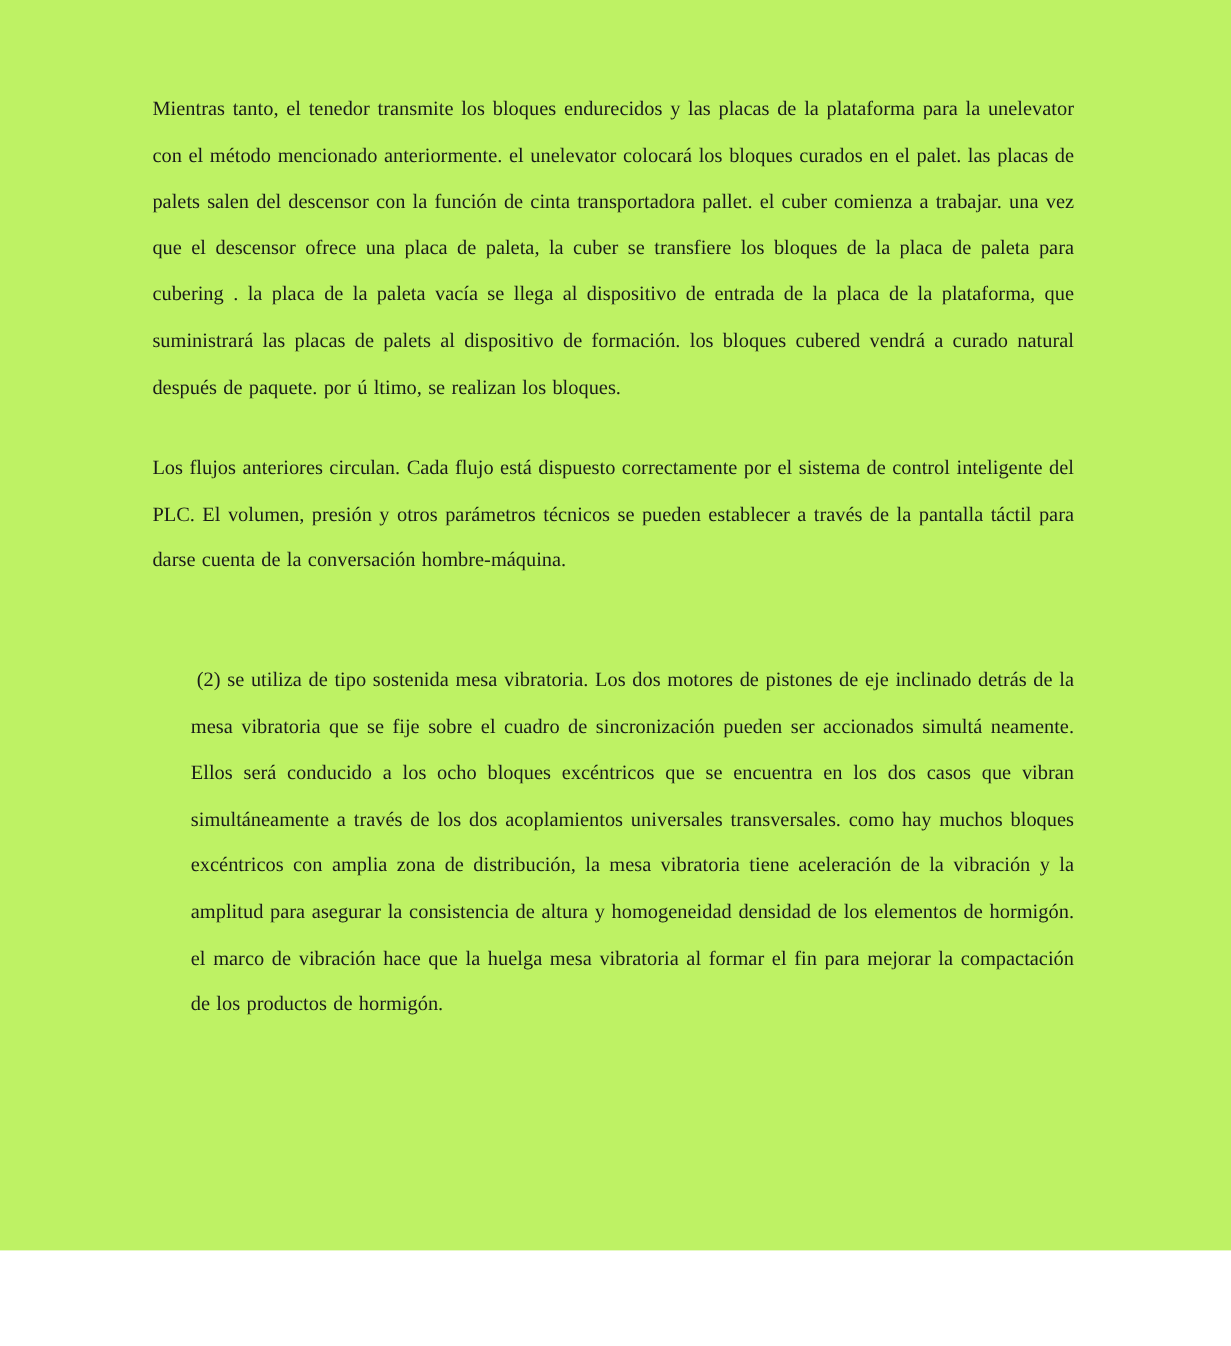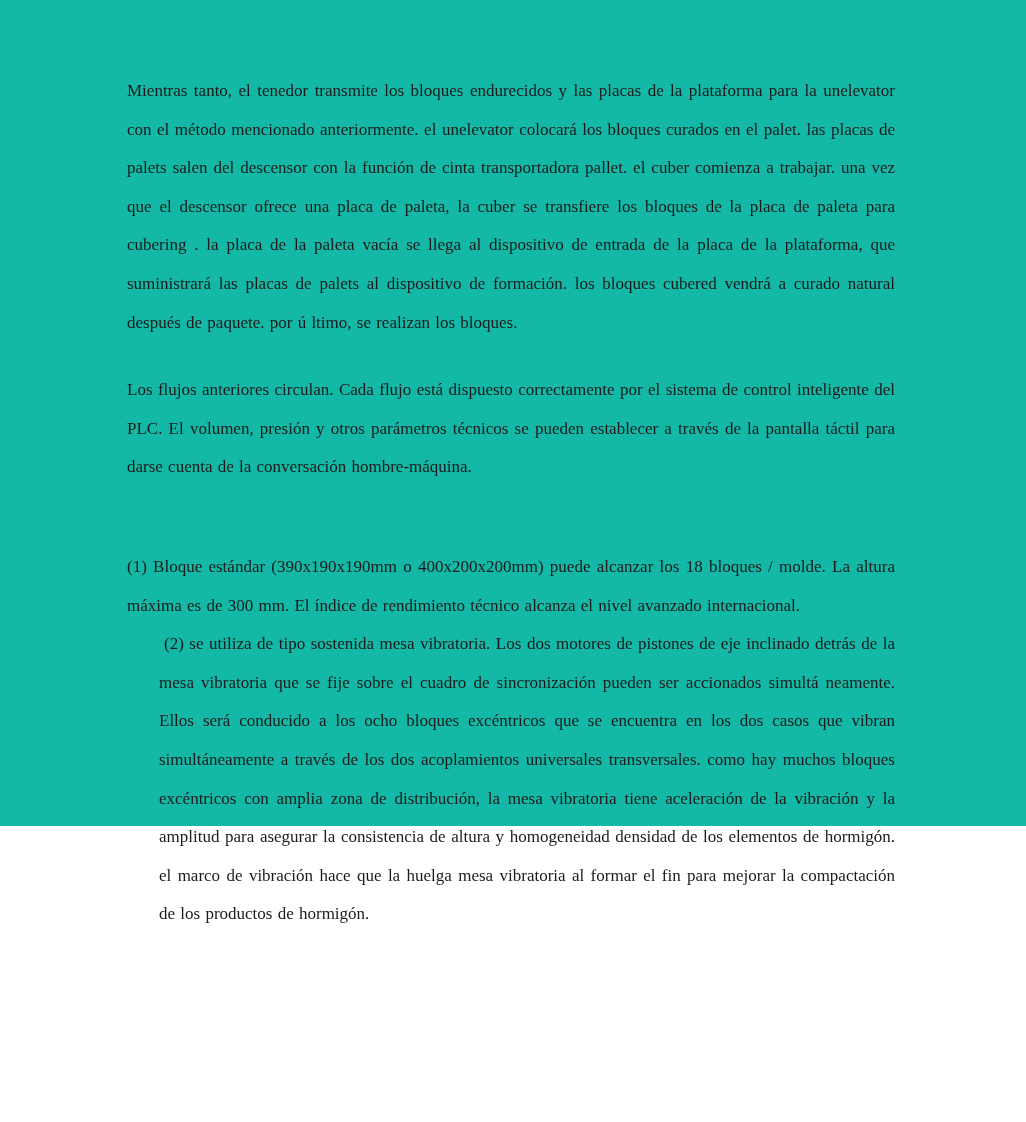--- a/index.html
+++ b/index.html
@@ -10,23 +10,23 @@
   body {
     width: 1026px;
     height: 1122px;
     overflow: hidden;
     font-family: "Liberation Serif", "DejaVu Serif", serif;
     color: #1b1b1b;
   }
   .page {
     box-sizing: border-box;
     width: 1026px;
-    height: 826px;
+    height: 1042px;
     padding: 72px 131px 0 127px;
-    background: #14b8a6;
+    background: #bef264;
   }
   .doc-paragraph {
     margin: 0;
     font-size: 17px;
     line-height: 38.6px;
     text-align: justify;
     word-spacing: 1px;
   }
   .doc-paragraph.gap-after-small {
     margin-bottom: 29px;
@@ -48,16 +48,15 @@
 </style>
 </head>
 <body>
 
 <div class="page">
   <p class="doc-paragraph gap-after-small">Mientras tanto, el tenedor transmite los bloques endurecidos y las placas de la plataforma para la unelevator con el método mencionado anteriormente. el unelevator colocará los bloques curados en el palet. las placas de palets salen del descensor con la función de cinta transportadora pallet. el cuber comienza a trabajar. una vez que el descensor ofrece una placa de paleta, la cuber se transfiere los bloques de la placa de paleta para cubering . la placa de la paleta vacía se llega al dispositivo de entrada de la placa de la plataforma, que suministrará las placas de palets al dispositivo de formación. los bloques cubered vendrá a curado natural después de paquete. por ú ltimo, se realizan los bloques.</p>
 
   <p class="doc-paragraph gap-after-large">Los flujos anteriores circulan. Cada flujo está dispuesto correctamente por el sistema de control inteligente del PLC. El volumen, presión y otros parámetros técnicos se pueden establecer a través de la pantalla táctil para darse cuenta de la conversación hombre-máquina.</p>
 
 
-  <p class="doc-paragraph">(1) Bloque estándar (390x190x190mm o 400x200x200mm) puede alcanzar los 18 bloques / molde. La altura máxima es de 300 mm. El índice de rendimiento técnico alcanza el nivel avanzado internacional.</p>
 
   <p class="doc-paragraph indent-slight">(2) se utiliza de tipo sostenida mesa vibratoria. Los dos motores de pistones de eje inclinado detrás de la mesa vibratoria que se fije sobre el cuadro de sincronización pueden ser accionados simultá neamente. Ellos será conducido a los ocho bloques excéntricos que se encuentra en los dos casos que vibran simultáneamente a través de los dos acoplamientos universales transversales. como hay muchos bloques excéntricos con amplia zona de distribución, la mesa vibratoria tiene aceleración de la vibración y la amplitud para asegurar la consistencia de altura y homogeneidad densidad de los elementos de hormigón. el marco de vibración hace que la huelga mesa vibratoria al formar el fin para mejorar la compactación de los productos de hormigón.</p>
 </div>
 
 </body></html>

